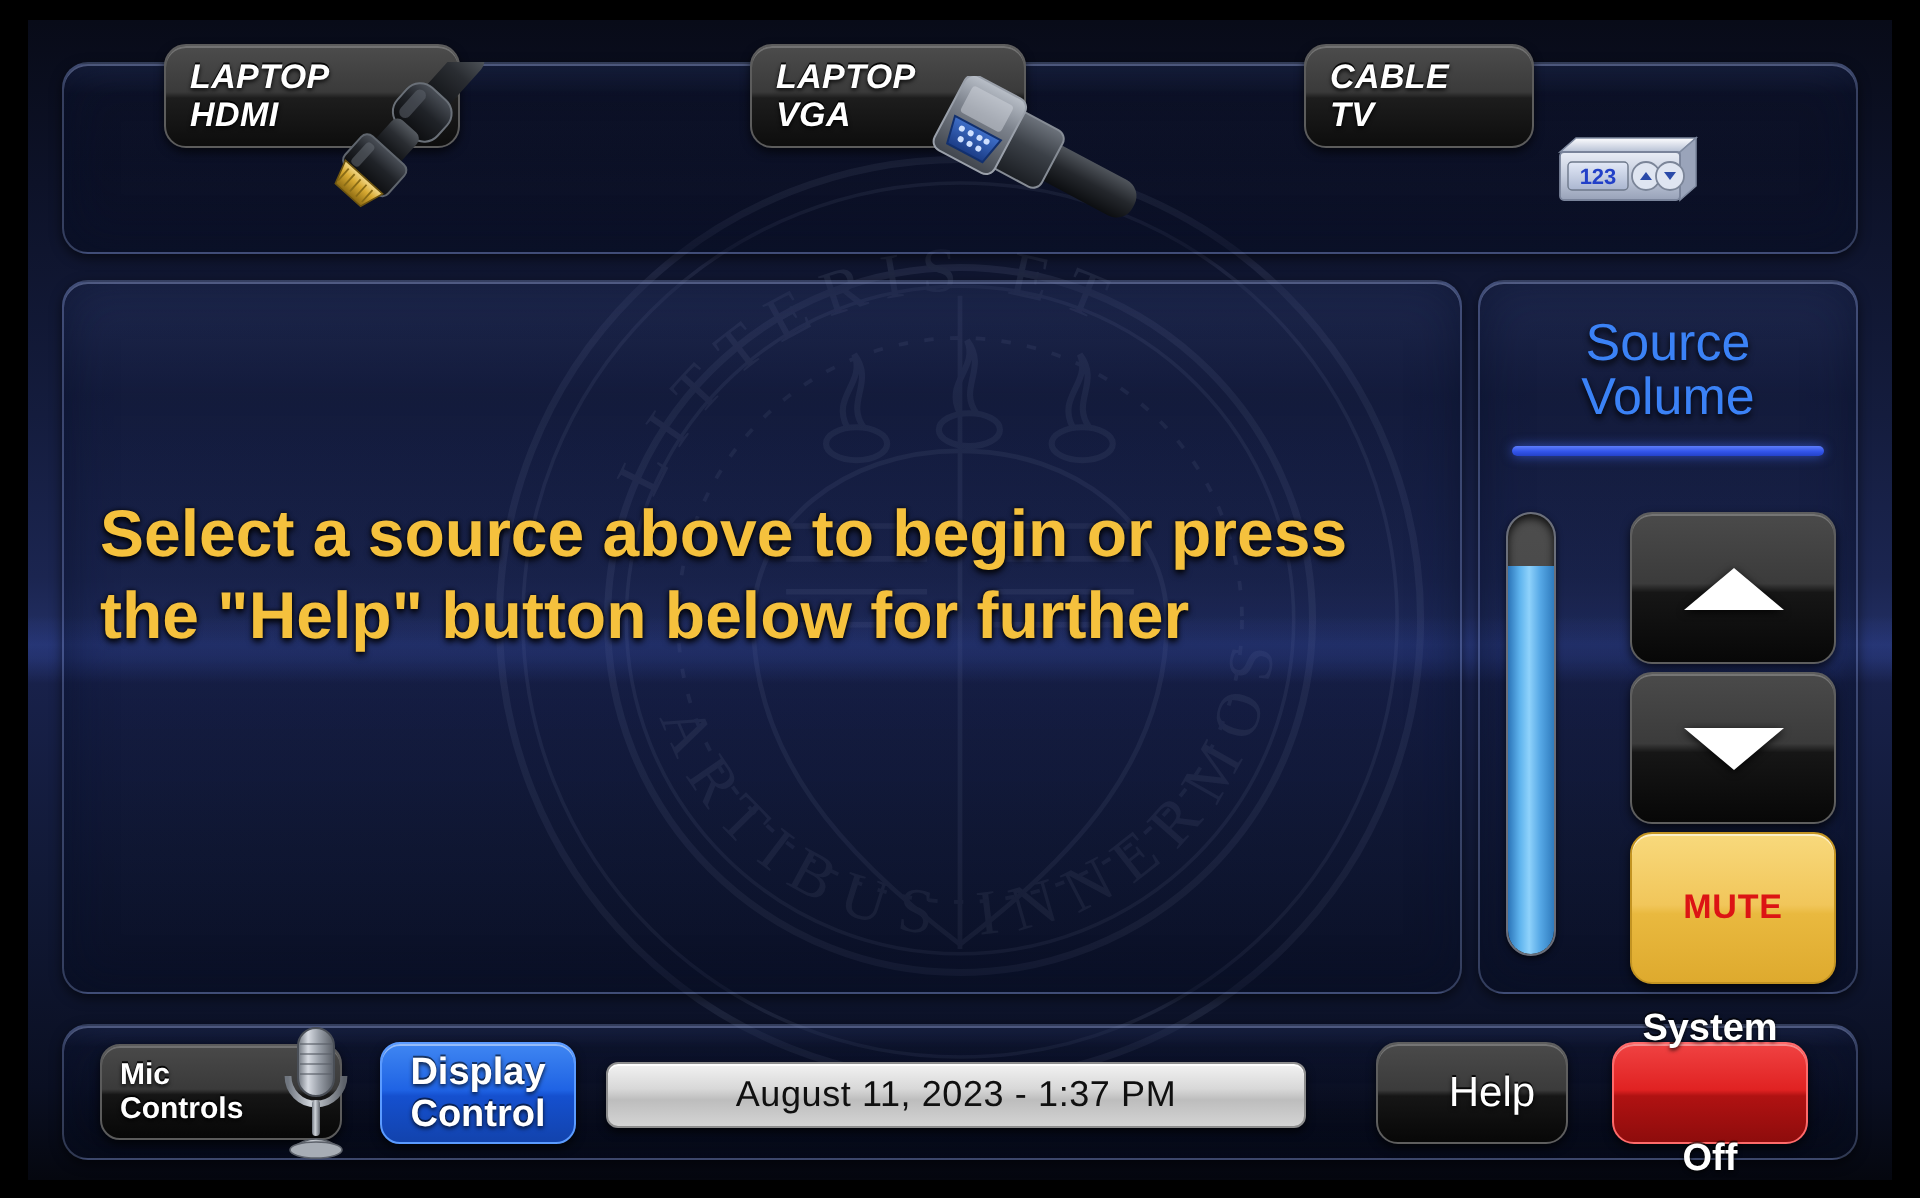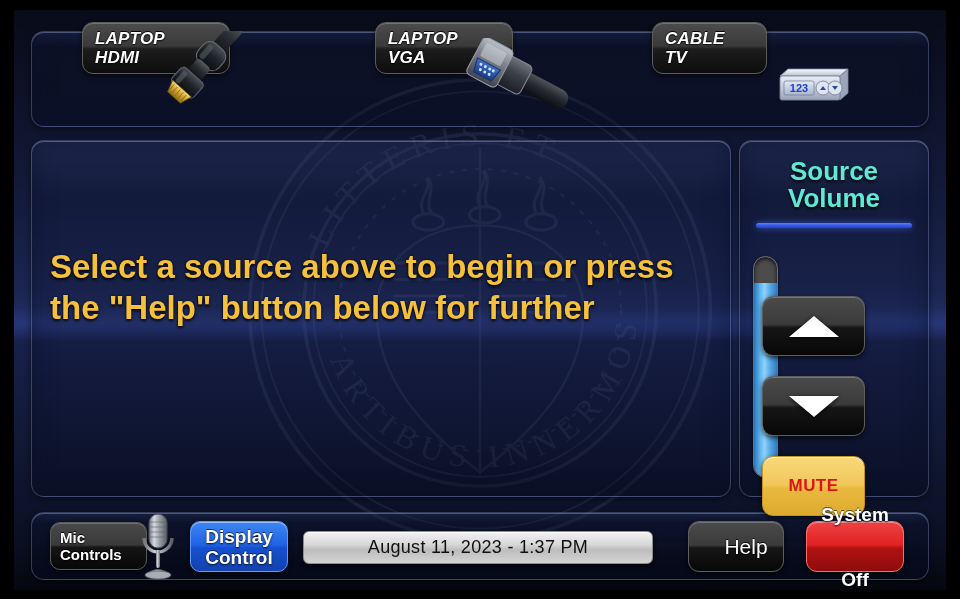--- a/index.html
+++ b/index.html
@@ -124,23 +124,23 @@
     text-shadow: 0 2px 3px rgba(0,0,0,.85), 0 0 2px rgba(0,0,0,.9);
     z-index: 3;
   }
 
   
   #vol-title {
     position: absolute;
     left: 739px; top: 158px;
     width: 190px;
     text-align: center;
-    color: #5eead4;
+    color: #3b82f6;
     font-size: 26px;
-    font-weight: 700;
+    font-weight: 400;
     line-height: 27px;
     text-shadow: 0 2px 3px rgba(0,0,0,.9);
     z-index: 3;
   }
   #vol-divider {
     position: absolute;
     left: 756px; top: 223px;
     width: 156px; height: 5px;
     border-radius: 3px;
     background: linear-gradient(180deg, #5d7dfb 0%, #3355ea 55%, #2442c8 100%);
@@ -164,29 +164,28 @@
     position: absolute;
     left: 0; bottom: 0;
     width: 100%;
     background: linear-gradient(90deg, #2b74b8 0%, #5fb4ee 26%, #8fd2fb 46%, #56a8e6 70%, #2f7bbd 100%);
     border-radius: 0 0 12px 12px;
   }
 
   
   .vol-btn {
     position: absolute;
-    left: 762px;
+    left: 815px;
     width: 103px;
-    height: 60px;
+    height: 76px;
     border-radius: 11px;
     z-index: 3;
     display: flex;
     align-items: center;
     justify-content: center;
-    margin-top: 40px;
   }
   .vol-btn.dark {
     background: linear-gradient(180deg, #4a4a4a 0%, #3b3b3b 47%, #161616 53%, #070707 100%);
     border: 1px solid #5e5e5e;
     box-shadow: inset 0 1px 0 rgba(255,255,255,.24), 0 2px 5px rgba(0,0,0,.7);
   }
   #vol-up   { top: 256px; }
   #vol-down { top: 336px; }
   #vol-mute {
     top: 416px;
@@ -207,21 +206,21 @@
     border-right: 25px solid transparent;
     filter: drop-shadow(0 1px 2px rgba(0,0,0,.85));
   }
   .arrow-up   { border-bottom: 21px solid #ffffff; }
   .arrow-down { border-top: 21px solid #ffffff; }
 
   
   #btn-mic {
     position: absolute;
     left: 50px; top: 522px;
-    width: 97px; height: 48px;
+    width: 121px; height: 48px;
     border-radius: 10px;
     background: linear-gradient(180deg, #494949 0%, #3a3a3a 47%, #151515 53%, #070707 100%);
     border: 1px solid #5b5b5b;
     box-shadow: inset 0 1px 0 rgba(255,255,255,.22), 0 2px 5px rgba(0,0,0,.7);
     display: flex; flex-direction: column;
     align-items: flex-start; justify-content: center;
     padding-left: 9px;
     z-index: 3;
   }
   #btn-mic .line {

